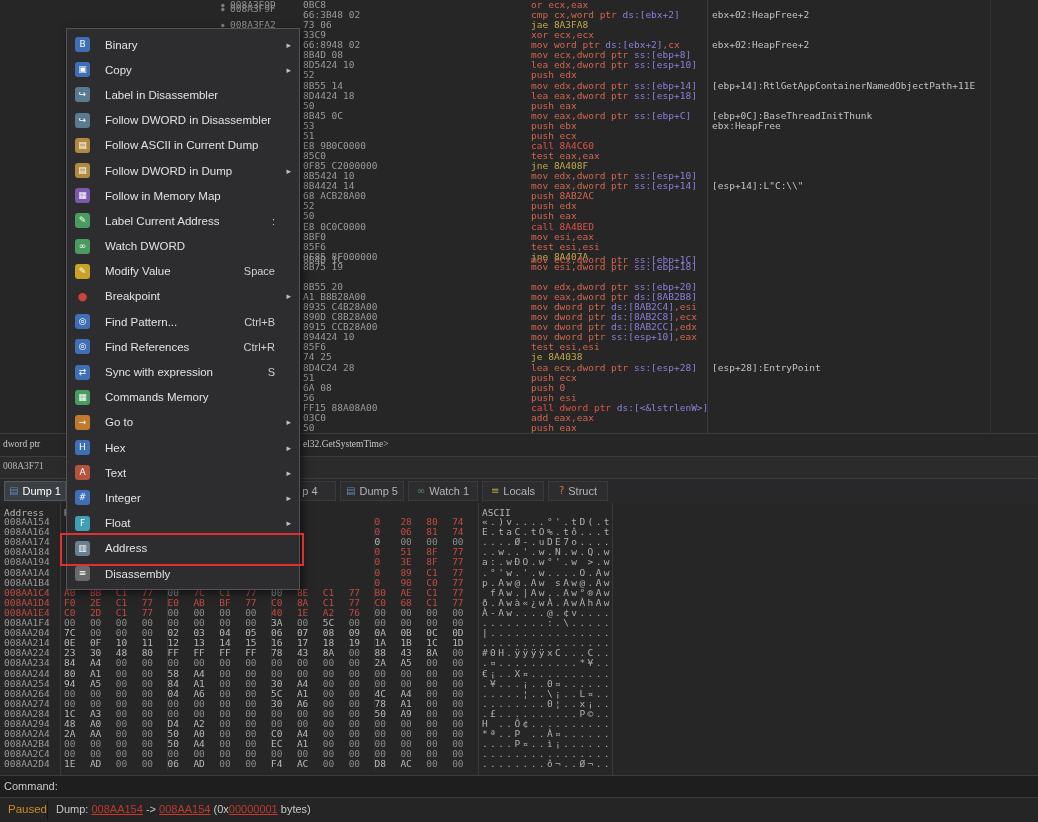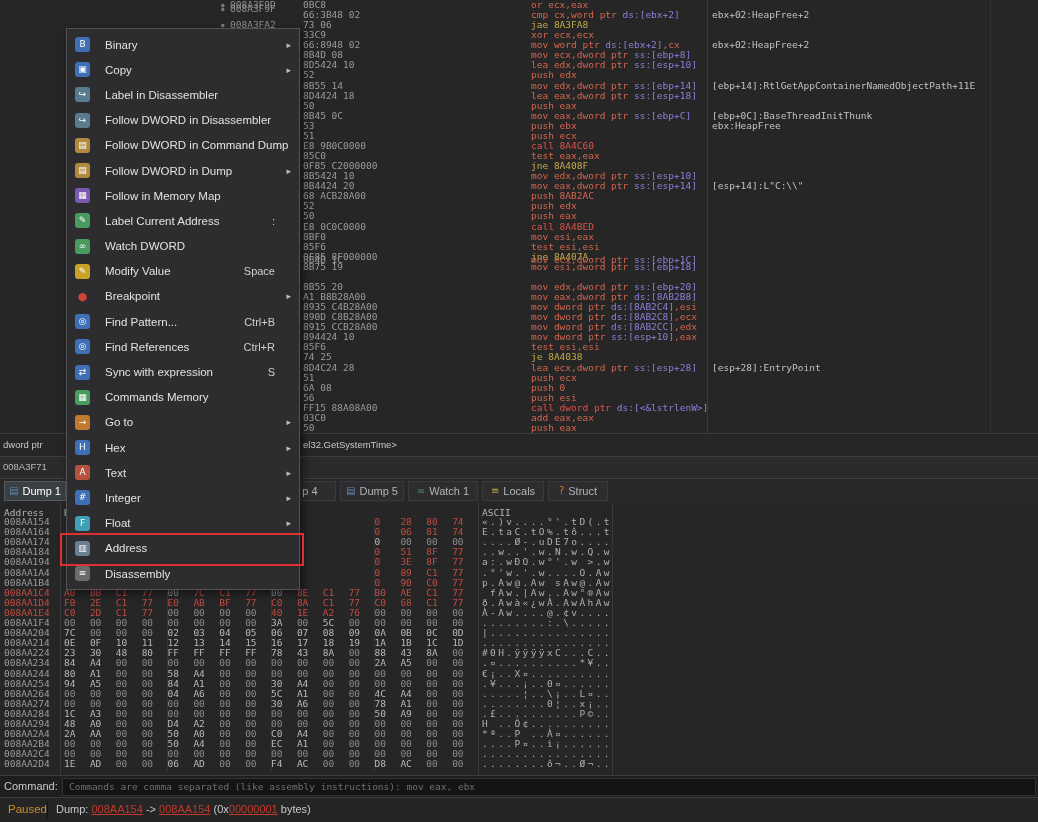--- a/index.html
+++ b/index.html
@@ -1,21 +1,21 @@
 <!DOCTYPE html>
 <html style="--c-instr: #d4654e; --c-jump: #c3a94a; --c-call: #df5248; --c-mem: #8f7fd9; --c-str: #d86fc8; --c-ptr: #c14b42; --c-annot: #e03131; --c-link: #c0392b; --c-paused: #cf8a25;"><head>
 <meta charset="utf-8">
 <style>
   html,body{margin:0;padding:0;}
   body{
     width:1038px;height:822px;overflow:hidden;position:relative;
     background:#242424;font-family:"Liberation Sans",sans-serif;
     -webkit-font-smoothing:antialiased;
   }
-  .mono{font-family:Liberation Sans, sans-serif;}
+  .mono{font-family:Liberation Serif, serif;}
 
   
   .panel-disasm{position:absolute;left:0;top:0;width:1038px;height:433px;background:#262626;overflow:hidden;}
   .drow{position:absolute;left:0;height:10px;width:1038px;font:9.5px "DejaVu Sans Mono",monospace;white-space:pre;line-height:10px;}
   .dbytes{position:absolute;left:303px;color:#9a9a9a;}
   .dinstr{position:absolute;left:531px;}
   .kn{color:var(--c-instr);} .kj{color:var(--c-jump);} .kc{color:var(--c-call);}
   .mem{color:var(--c-mem);}
   .dcomment{position:absolute;left:712px;color:#c2c2c2;}
   .daddr{position:absolute;left:230px;color:#8f8f8f;font:9.5px "DejaVu Sans Mono",monospace;line-height:10px;}
@@ -89,21 +89,21 @@
       <div class="drow" style="top: 80.56px;"><span class="dbytes">8B55 14</span><span class="dinstr kn">mov edx,dword ptr <span class="mem">ss:[ebp+14]</span></span><span class="dcomment">[ebp+14]:RtlGetAppContainerNamedObjectPath+11E</span></div>
       <div class="drow" style="top: 90.63px;"><span class="dbytes">8D4424 18</span><span class="dinstr kn">lea eax,dword ptr <span class="mem">ss:[esp+18]</span></span></div>
       <div class="drow" style="top: 100.7px;"><span class="dbytes">50</span><span class="dinstr kn">push eax</span></div>
       <div class="drow" style="top: 110.77px;"><span class="dbytes">8B45 0C</span><span class="dinstr kn">mov eax,dword ptr <span class="mem">ss:[ebp+C]</span></span><span class="dcomment">[ebp+0C]:BaseThreadInitThunk</span></div>
       <div class="drow" style="top: 120.84px;"><span class="dbytes">53</span><span class="dinstr kn">push ebx</span><span class="dcomment">ebx:HeapFree</span></div>
       <div class="drow" style="top: 130.91px;"><span class="dbytes">51</span><span class="dinstr kn">push ecx</span></div>
       <div class="drow" style="top: 140.98px;"><span class="dbytes">E8 9B0C0000</span><span class="dinstr kc">call 8A4C60</span></div>
       <div class="drow" style="top: 151.05px;"><span class="dbytes">85C0</span><span class="dinstr kn">test eax,eax</span></div>
       <div class="drow" style="top: 161.12px;"><span class="dbytes">0F85 C2000000</span><span class="dinstr kj">jne 8A408F</span></div>
       <div class="drow" style="top: 171.19px;"><span class="dbytes">8B5424 10</span><span class="dinstr kn">mov edx,dword ptr <span class="mem">ss:[esp+10]</span></span></div>
-      <div class="drow" style="top: 181.26px;"><span class="dbytes">8B4424 20</span><span class="dinstr kn">mov eax,dword ptr <span class="mem">ss:[esp+14]</span></span><span class="dcomment">[esp+14]:L"C:\\"</span></div>
+      <div class="drow" style="top: 181.26px;"><span class="dbytes">8B4424 14</span><span class="dinstr kn">mov eax,dword ptr <span class="mem">ss:[esp+14]</span></span><span class="dcomment">[esp+14]:L"C:\\"</span></div>
       <div class="drow" style="top: 191.33px;"><span class="dbytes">68 ACB28A00</span><span class="dinstr kn">push 8AB2AC</span></div>
       <div class="drow" style="top: 201.4px;"><span class="dbytes">52</span><span class="dinstr kn">push edx</span></div>
       <div class="drow" style="top: 211.47px;"><span class="dbytes">50</span><span class="dinstr kn">push eax</span></div>
       <div class="drow" style="top: 221.54px;"><span class="dbytes">E8 0C0C0000</span><span class="dinstr kc">call 8A4BED</span></div>
       <div class="drow" style="top: 231.61px;"><span class="dbytes">8BF0</span><span class="dinstr kn">mov esi,eax</span></div>
       <div class="drow" style="top: 241.68px;"><span class="dbytes">85F6</span><span class="dinstr kn">test esi,esi</span></div>
       <div class="drow" style="top: 251.75px;"><span class="dbytes">0F85 8F000000</span><span class="dinstr kj">jne 8A407A</span></div>
       <div class="drow" style="top: 261.82px;"><span class="dbytes">8B75 19</span><span class="dinstr kn">mov esi,dword ptr <span class="mem">ss:[ebp+18]</span></span></div>
       <div class="drow" style="top: 255px; padding-left: 18px;"><span class="dbytes">8B4D 1C</span><span class="dinstr kn">mov ecx,dword ptr <span class="mem">ss:[ebp+1C]</span></span></div>
       <div class="drow" style="top: 281.96px;"><span class="dbytes">8B55 20</span><span class="dinstr kn">mov edx,dword ptr <span class="mem">ss:[ebp+20]</span></span></div>
@@ -219,21 +219,21 @@
     <div class="mi" style="height: 25.2px;">
       <span class="ic" style="background: rgb(90, 122, 143);">↪</span>
       <span class="lb">Label in Disassembler</span>
     </div>
     <div class="mi" style="height: 25.2px;">
       <span class="ic" style="background: rgb(90, 122, 143);">↪</span>
       <span class="lb">Follow DWORD in Disassembler</span>
     </div>
     <div class="mi" style="height: 25.2px;">
       <span class="ic" style="background: rgb(176, 138, 62);">▤</span>
-      <span class="lb">Follow DWORD in Command Dump</span>
+      <span class="lb">Follow ASCII in Current Dump</span>
     </div>
     <div class="mi" style="height: 25.2px;">
       <span class="ic" style="background: rgb(176, 138, 62);">▤</span>
       <span class="lb">Follow DWORD in Dump</span>
       <span class="ar">▸</span>
     </div>
     <div class="mi" style="height: 25.2px;">
       <span class="ic" style="background: rgb(122, 90, 176);">▦</span>
       <span class="lb">Follow in Memory Map</span>
     </div>
@@ -306,22 +306,19 @@
     </div>
     <div class="mi" style="height: 25.2px;">
       <span class="ic" style="background: rgb(106, 106, 106);">≡</span>
       <span class="lb">Disassembly</span>
     </div>
   </div>
 <div class="redbox" id="annotation-box" style="left: 60px; width: 240px; top: 533px; height: 29.2px;"></div>
 
 <div class="cmdbar">
   <span class="cmdlabel">Command:</span>
-  <div class="cmdinput">
-    <span class="cmdhint">Commands are comma separated (like assembly instructions): mov eax, ebx</span>
-  </div>
 </div>
 
 <div class="statusbar">
   <span class="paused">Paused</span>
   <div class="statdiv"></div>
   <span class="statseg" id="status-segments"><span class="">Dump: </span><span class="link">008AA154</span><span class=""> -&gt; </span><span class="link">008AA154</span><span class=""> (0x</span><span class="link">00000001</span><span class=""> bytes)</span></span>
 </div>
 
 </body></html>

